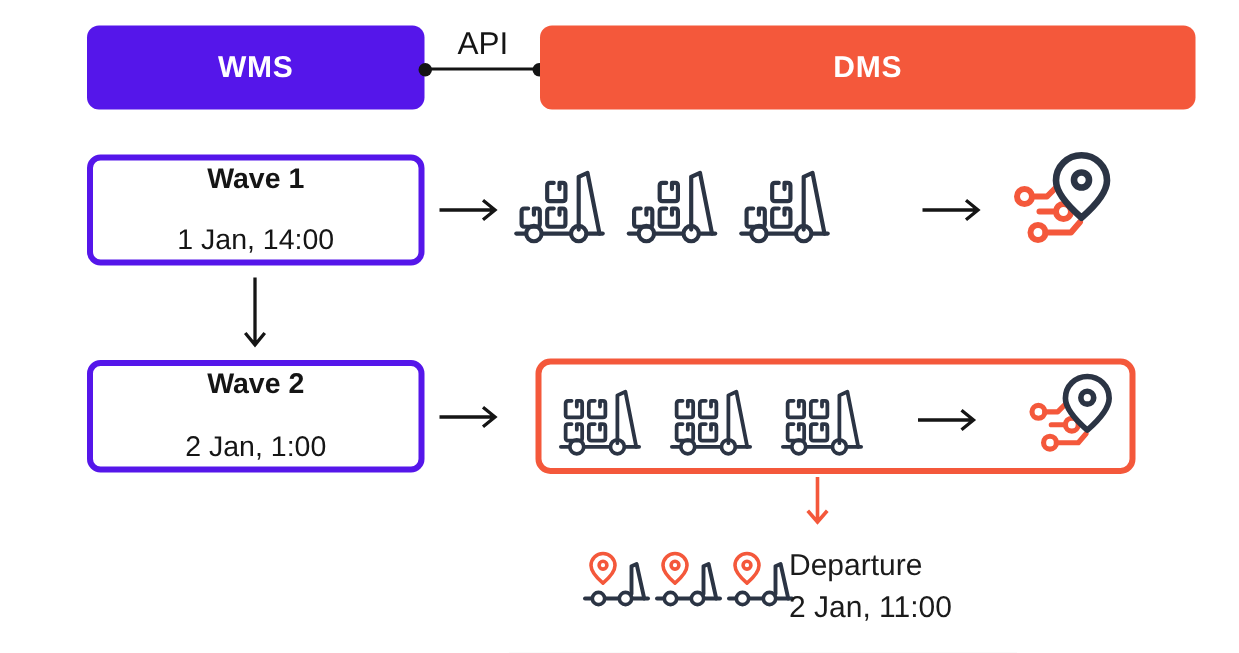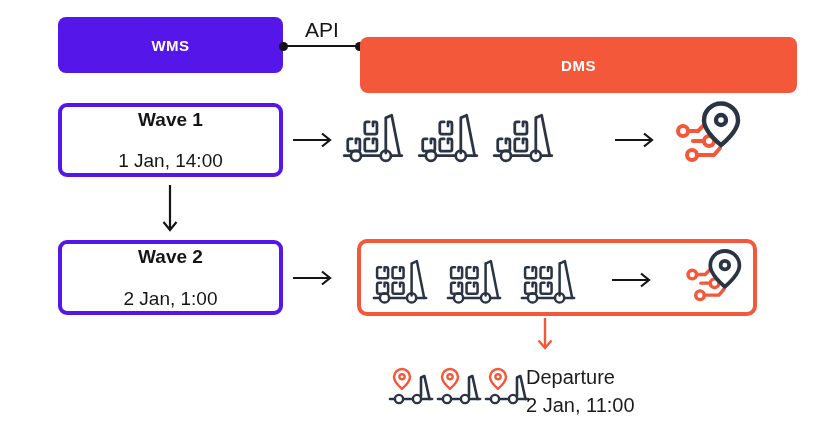--- a/index.html
+++ b/index.html
@@ -5,23 +5,23 @@
   :root{
     --purple:#5516EA; --orange:#F4583B; --dark:#2B3444; --text:#151515; --bg:#ffffff;
   }
   *{box-sizing:border-box;margin:0;padding:0;}
   body{background:#f3f3f3;font-family:"Liberation Sans",sans-serif;}
   .canvas{position:relative;width:826px;height:435px;background:var(--bg);overflow:hidden;}
   .abs{position:absolute;}
 
   
   .sys-box{height:56px;border-radius:8px;display:flex;align-items:center;justify-content:center;}
-  .sys-box .lbl{color:#fff;font-size:15px;font-weight:bold;letter-spacing:.5px;}
+  .sys-box .lbl{color:#fff;font-size:20px;font-weight:bold;letter-spacing:.5px;}
   .wms{left:58px;top:17px;width:225px;background:var(--purple);}
-  .dms{left:360px;top:17px;width:437px;background:var(--orange);margin-top:20px;}
+  .dms{left:360px;top:17px;width:437px;background:var(--orange);}
 
   
   .api-line{left:283px;top:45px;width:77px;height:2px;background:#141414;}
   .api-dot{width:9px;height:9px;border-radius:50%;background:#141414;top:42px;}
   .api-label{left:288px;top:18px;width:68px;text-align:center;font-size:21px;font-weight:normal;color:var(--text);}
 
   
   .wave-box{left:58px;width:225px;border:4px solid var(--purple);border-radius:9px;background:#fff;
             display:flex;flex-direction:column;align-items:center;justify-content:space-between;line-height:25px;}
   .wave-1{top:103px;height:74px;}

